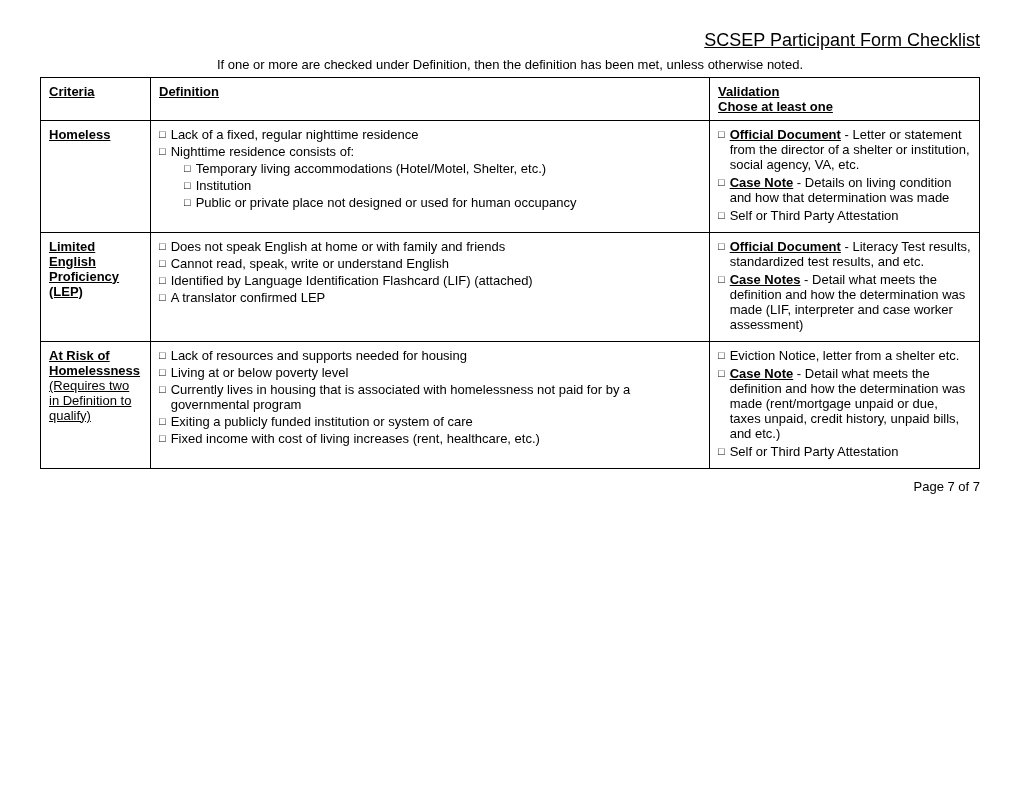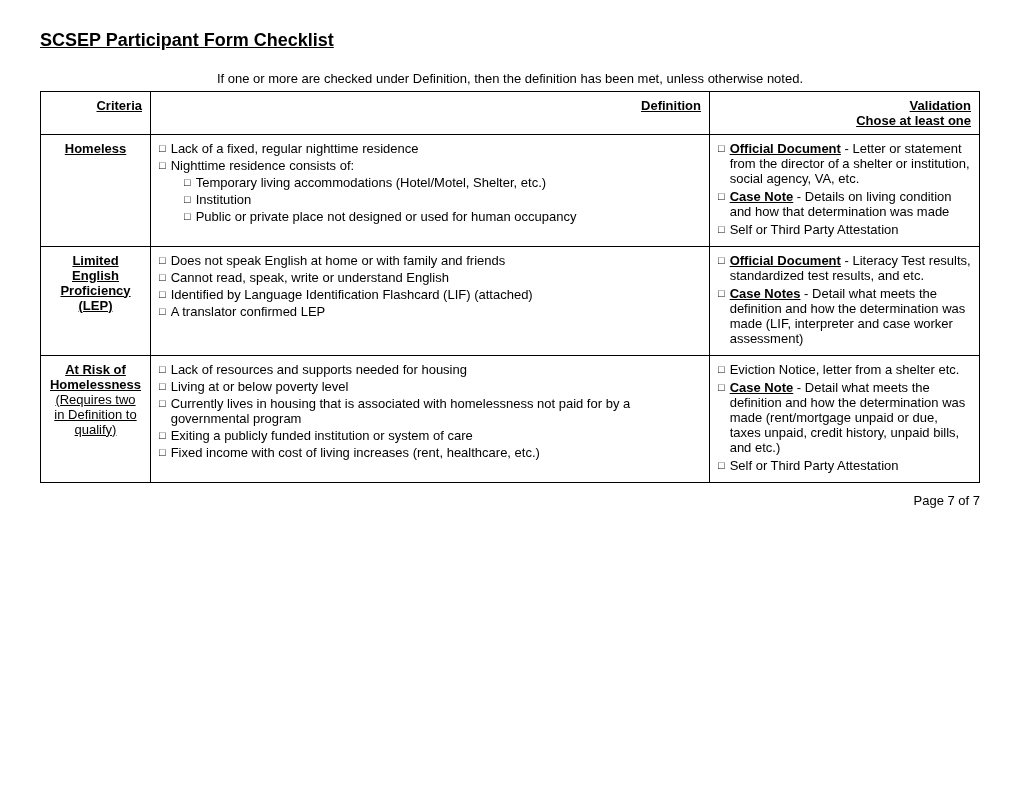--- a/index.html
+++ b/index.html
@@ -6,59 +6,59 @@
     body {
       font-family: Arial, sans-serif;
       font-size: 13px;
       background: #fff;
       color: #000;
       padding: 30px 40px;
       width: 1020px;
       min-height: 788px;
     }
     h1 {
-      text-align: left;
+      text-align: right;
       font-size: 18px;
-      font-weight: bold;
-      text-decoration: underline;
-      margin-bottom: 18px;
+      font-weight: normal;
+      text-decoration: underline;
+      margin-bottom: 4px;
     }
     .instructions {
       text-align: center;
       font-size: 13px;
       margin-bottom: 2px;
       line-height: 1.5;
     }
     table {
       width: 100%;
       border-collapse: collapse;
       font-size: 13px;
     }
     th, td {
       border: 1px solid #000;
       vertical-align: top;
       padding: 6px 8px;
     }
     th {
-      text-align: right;
+      text-align: left;
       font-weight: bold;
     }
     th.criteria-header {
       text-decoration: underline;
       width: 110px;
     }
     th.definition-header {
       text-decoration: underline;
     }
     th.validation-header {
       text-decoration: underline;
       width: 270px;
     }
     td.criteria-cell {
-      text-align: center;
+      text-align: left;
       font-weight: bold;
       text-decoration: underline;
     }
     td.criteria-cell span {
       font-weight: normal;
       text-decoration: none;
       font-style: normal;
     }
     ul.def-list {
       list-style: none;

